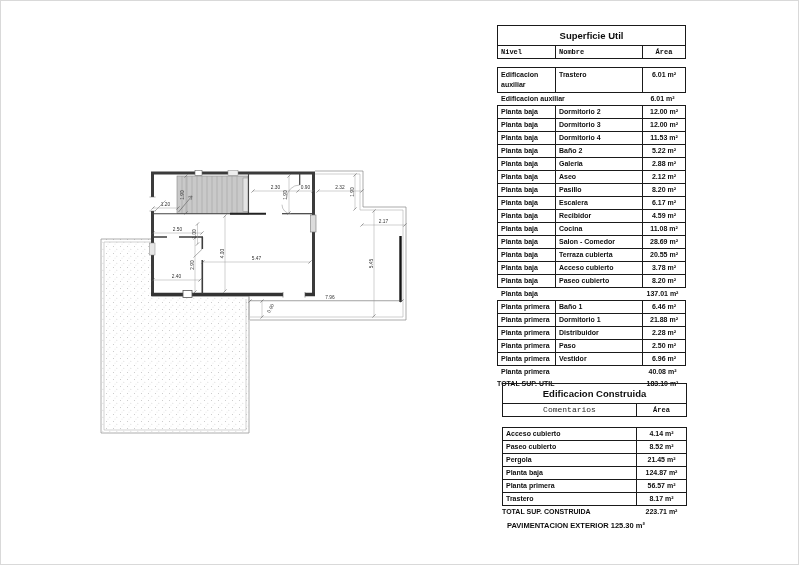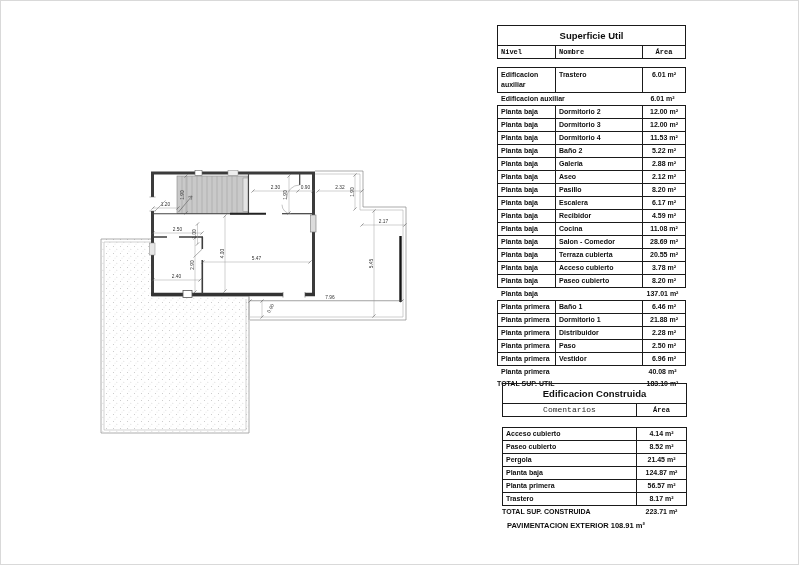--- a/index.html
+++ b/index.html
@@ -302,13 +302,13 @@
         <div class="c m1">Trastero</div>
         <div class="c m2">8.17 m²</div>
       </div>
   </div>
   <div class="sum">
     <div class="lbl" style="padding-left:0;">TOTAL SUP. CONSTRUIDA</div>
     <div class="val">223.71 m²</div>
   </div>
 </div>
 
-<div class="footer-note">PAVIMENTACION EXTERIOR 108.91 m²</div>
+<div class="footer-note">PAVIMENTACION EXTERIOR 125.30 m²</div>
 
 </body></html>

